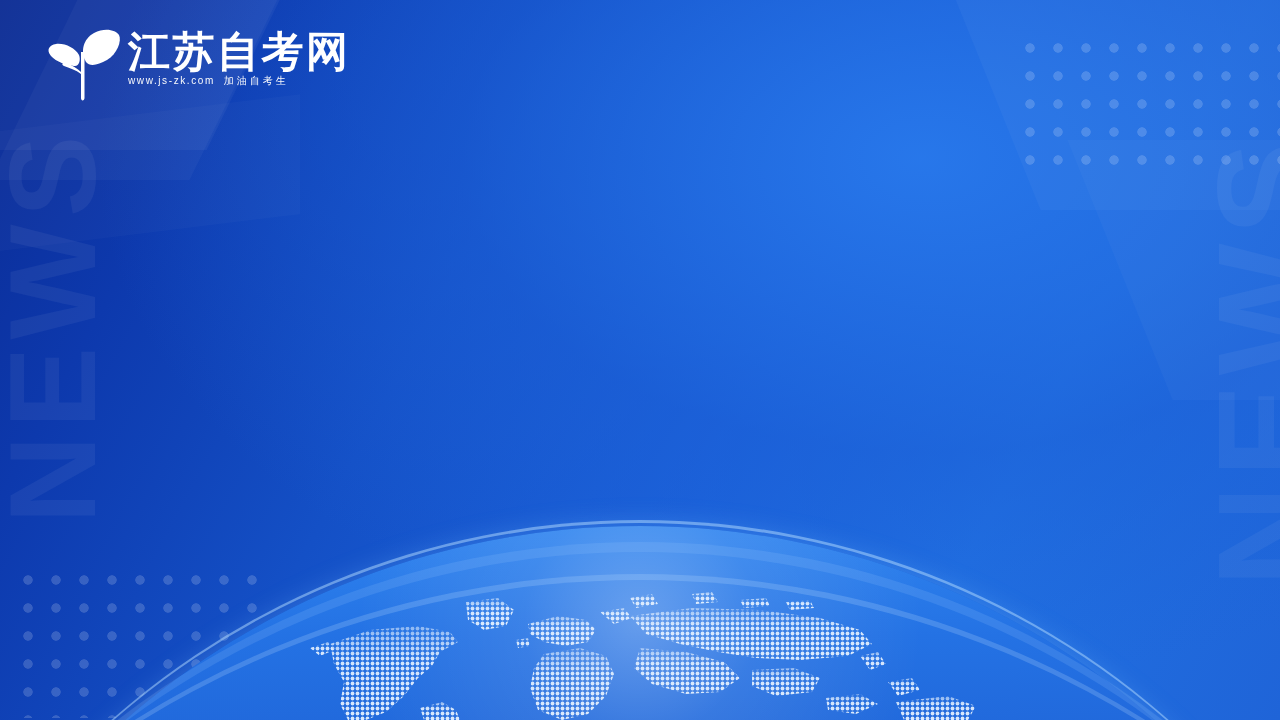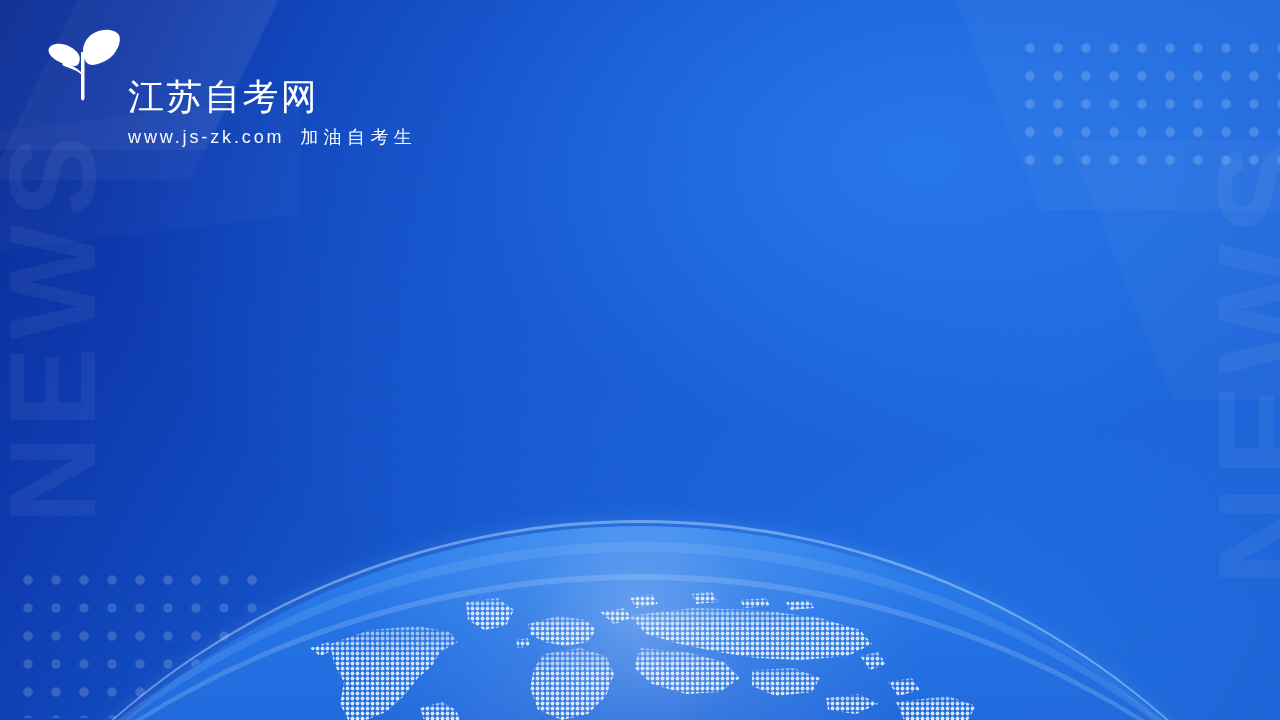--- a/index.html
+++ b/index.html
@@ -133,31 +133,29 @@
     align-items: flex-start;
   }
   .logo-mark {
     width: 86px;
     height: 78px;
     flex: 0 0 auto;
     margin-right: 6px;
   }
   .logo-textblock { padding-top: 4px; }
   .logo-title {
-    font-size: 36px;
-    font-weight: 400;
+    font-size: 42px;
+    font-weight: 700;
     color: #ffffff;
     letter-spacing: 0.06em;
     line-height: 1.05;
     white-space: nowrap;
-    margin-top: 48px;
   }
   .logo-tagline {
-    margin-top: 9px;
-    font-size: 18px;
+    font-size: 10px;
     color: #ffffff;
     letter-spacing: 0.16em;
     white-space: nowrap;
     opacity: 0.97;
   }
   .logo-tagline .cn { letter-spacing: 0.30em; }
 
   
   .headline {
     position: absolute;

